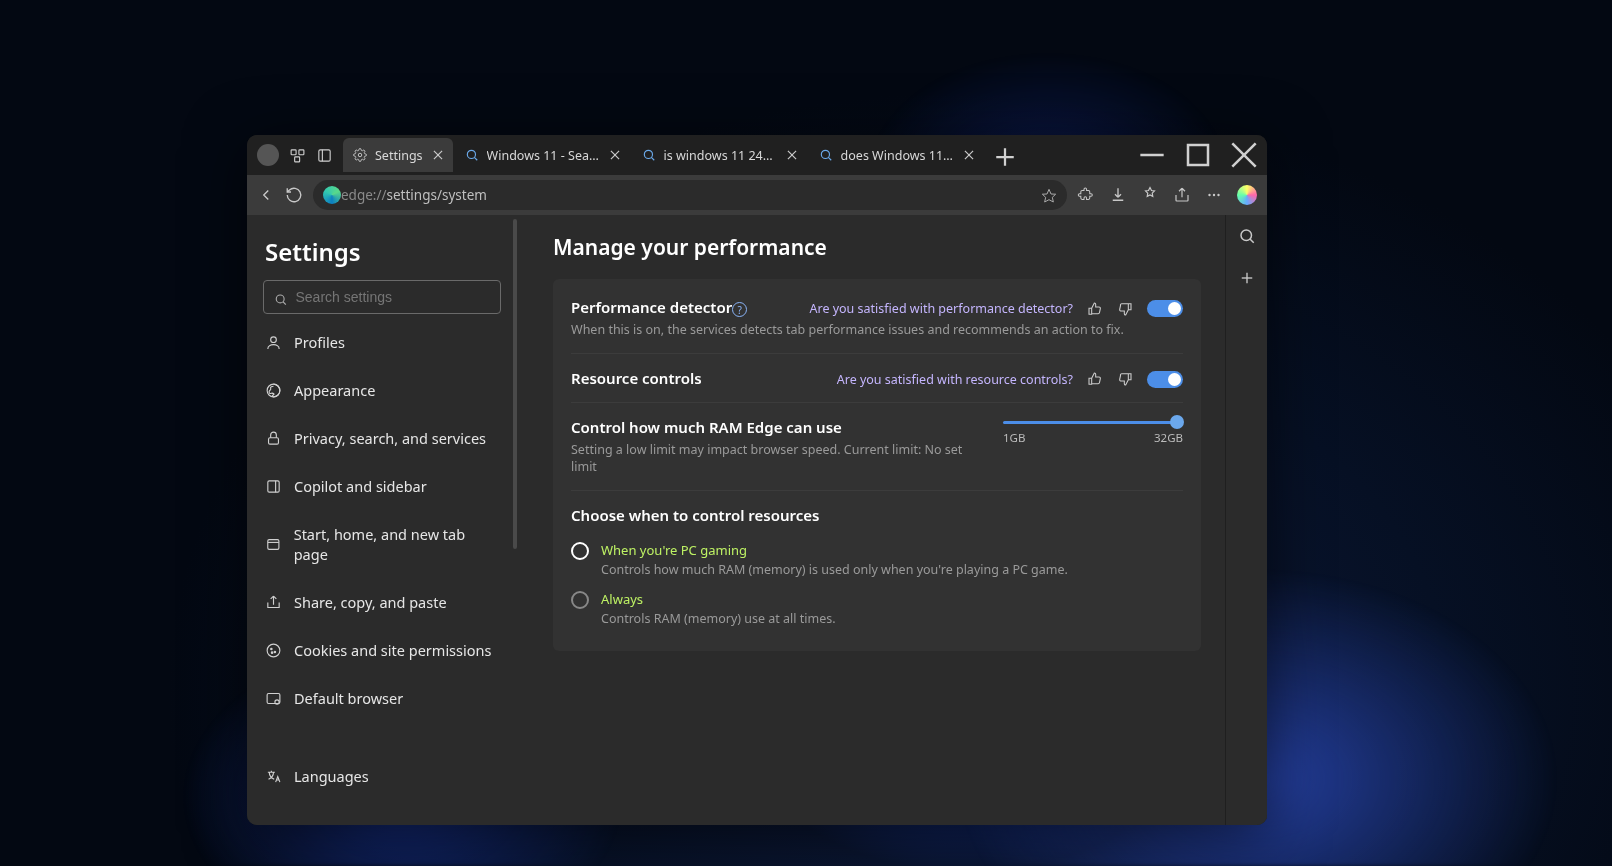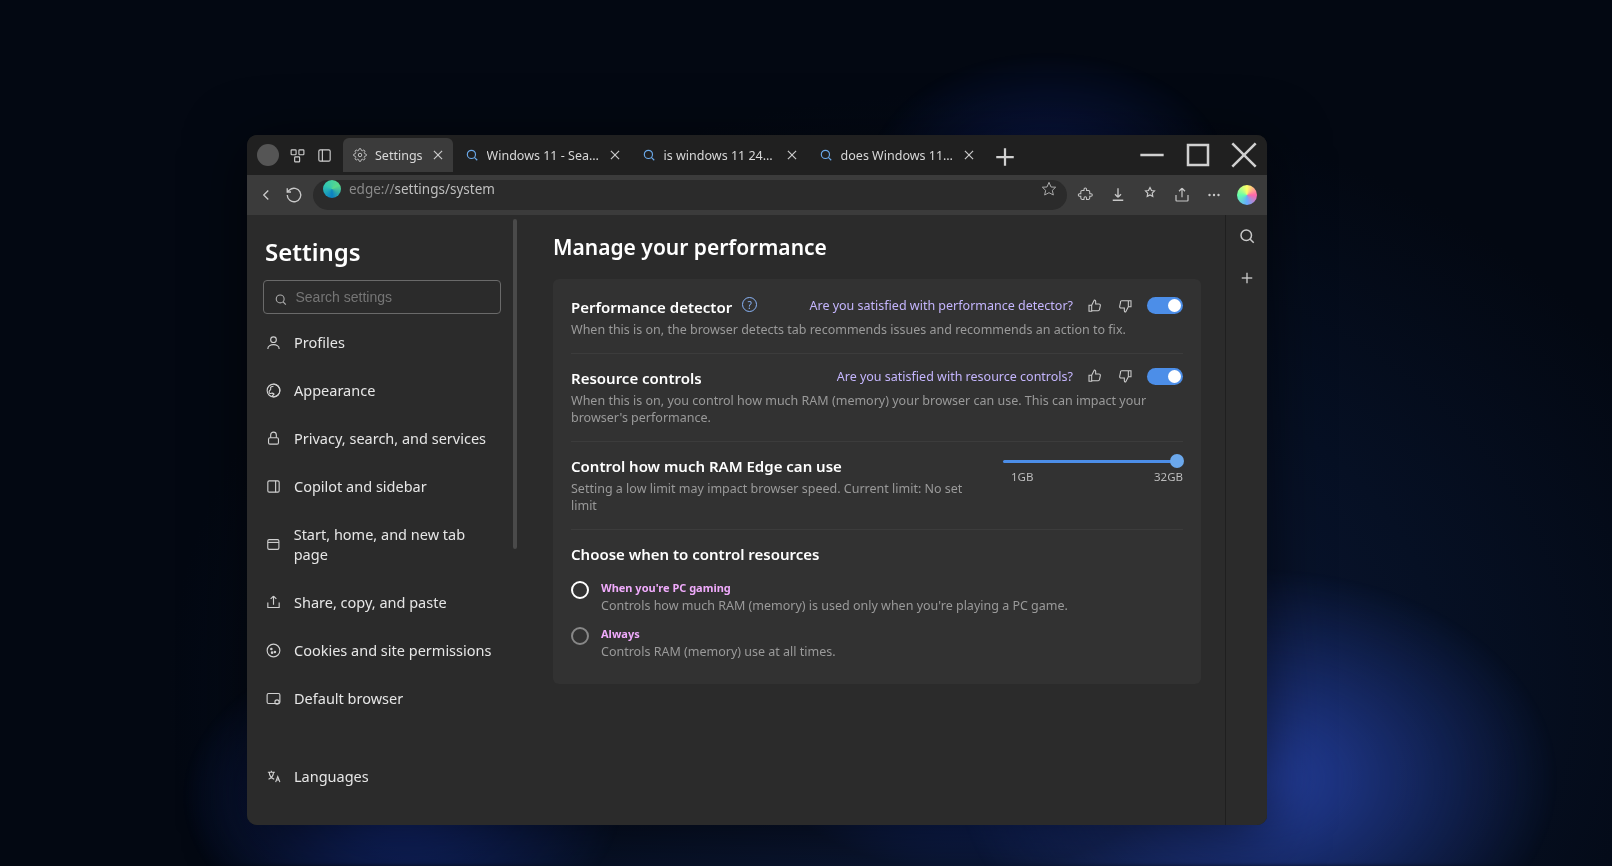--- a/index.html
+++ b/index.html
@@ -74,23 +74,22 @@
   background: #3b3b3b;
   display: flex; align-items: center;
   padding: 0 10px;
   gap: 10px;
 }
 .nav-icon { width: 18px; height: 18px; color: #c8c8c8; display: flex; align-items: center; justify-content: center; }
 .addrbar {
   flex: 1; height: 30px;
   background: #2b2b2b;
   border-radius: 15px;
-  display: flex; 
+  display: flex; align-items: center;
   padding: 0 10px;
-  gap: 8px;
 }
 .edge-logo {
   width: 18px; height: 18px; border-radius: 50%;
   background: conic-gradient(from 180deg, #0b7fc2, #32c8b0, #59d98a, #0b7fc2);
 }
 .url { font-size: 13.5px; color: #bfbfbf; }
 .url .scheme { color: #8a8a8a; }
 .addr-star { margin-left: auto; color: #aaa; width: 16px; height: 16px; }
 .tb-right { display: flex; gap: 14px; align-items: center; }
 .copilot {
@@ -138,21 +137,21 @@
 .main {
   flex: 1; padding: 18px 24px 0 36px;
   overflow: hidden; position: relative;
 }
 .main h1 { font-size: 21px; font-weight: 600; color: #fff; margin-bottom: 18px; }
 .card {
   background: #323232; border-radius: 6px;
   padding: 18px 18px 20px 18px;
   display: flex; flex-direction: column; gap: 14px;
 }
-.row { display: flex; align-items: flex-start; gap: 10px; }
+.row { display: flex; align-items: flex-end; }
 .row-title { font-size: 15px; font-weight: 600; color: #fff; }
 .info-icon { width: 15px; height: 15px; color: #8ab4f8; border: 1.3px solid #8ab4f8; border-radius: 50%; display: inline-flex; align-items: center; justify-content: center; font-size: 10px; }
 .feedback { margin-left: auto; display: flex; align-items: center; gap: 14px; font-size: 12.5px; color: #c4b5fd; }
 .thumb { width: 16px; height: 16px; color: #ccc; }
 .toggle {
   width: 36px; height: 17px; background: #4c8ee8; border-radius: 10px;
   position: relative;
 }
 .toggle::after {
   content: ""; position: absolute; right: 2px; top: 2px;
@@ -165,32 +164,32 @@
 .slider-row .left { flex: 1; }
 .slider-wrap { width: 180px; padding-top: 4px; }
 .slider-track {
   height: 3px; background: #4c8ee8; border-radius: 2px;
   position: relative;
 }
 .slider-track::after {
   content: ""; position: absolute; right: -1px; top: -5.5px;
   width: 14px; height: 14px; background: #6ba8ec; border-radius: 50%;
 }
-.slider-labels { display: flex; justify-content: space-between; font-size: 11.5px; color: #bbb; margin-top: 6px; margin-left: 8px; }
+.slider-labels { display: flex; justify-content: space-between; font-size: 11.5px; color: #bbb; margin-top: 6px; }
 .radio-opt {
   display: flex; gap: 12px; align-items: flex-start;
   padding: 4px 0;
 }
 .radio-btn {
   width: 18px; height: 18px; border: 2px solid #888; border-radius: 50%;
   flex-shrink: 0; margin-top: 1px;
 }
 .radio-btn.checked { border-color: #fff; position: relative; }
 .radio-btn.checked::after { content: ""; position: absolute; inset: 2px; background: transparent; border-radius: 50%; }
-.opt-title { font-size: 11px; font-weight: 700; color: #f0abfc; }
+.opt-title { font-size: 13px; font-weight: 400; color: #bef264; }
 .opt-desc { font-size: 12.5px; color: #9a9a9a; margin-top: 2px; }
 
 .rightrail {
   width: 42px; background: #2b2b2b;
   display: flex; flex-direction: column; align-items: center;
   padding-top: 12px; gap: 24px;
   border-left: 1px solid #1f1f1f;
 }
 .rr-icon { width: 18px; height: 18px; color: #c8c8c8; }
 .rr-spacer { flex: 1; }
@@ -453,38 +452,37 @@
               <span>Are you satisfied with performance detector?</span>
               <span class="thumb"><svg viewBox="0 0 24 24" fill="none" stroke="currentColor" stroke-width="1.6">
                     <path d="M7 11v9H3v-9h4zm0 0l4-8a2 2 0 0 1 2 2v4h5a2 2 0 0 1 2 2.3l-1.3 6a2 2 0 0 1-2 1.7H7"></path>
                   </svg></span>
               <span class="thumb"><svg viewBox="0 0 24 24" fill="none" stroke="currentColor" stroke-width="1.6">
                     <path d="M17 13V4h4v9h-4zm0 0l-4 8a2 2 0 0 1-2-2v-4H6a2 2 0 0 1-2-2.3l1.3-6A2 2 0 0 1 7.3 4H17"></path>
                   </svg></span>
               <div class="toggle"></div>
             </div>
           </div>
-          <div class="desc">When this is on, the browser detects tab recommends issues and recommends an action to fix.</div>
+          <div class="desc">When this is on, the services detects tab performance issues and recommends an action to fix.</div>
         </div>
 
         <div class="section">
           <div class="row">
             <span class="row-title">Resource controls</span>
             <div class="feedback">
               <span>Are you satisfied with resource controls?</span>
               <span class="thumb"><svg viewBox="0 0 24 24" fill="none" stroke="currentColor" stroke-width="1.6">
                     <path d="M7 11v9H3v-9h4zm0 0l4-8a2 2 0 0 1 2 2v4h5a2 2 0 0 1 2 2.3l-1.3 6a2 2 0 0 1-2 1.7H7"></path>
                   </svg></span>
               <span class="thumb"><svg viewBox="0 0 24 24" fill="none" stroke="currentColor" stroke-width="1.6">
                     <path d="M17 13V4h4v9h-4zm0 0l-4 8a2 2 0 0 1-2-2v-4H6a2 2 0 0 1-2-2.3l1.3-6A2 2 0 0 1 7.3 4H17"></path>
                   </svg></span>
               <div class="toggle"></div>
             </div>
           </div>
-          <div class="desc">When this is on, you control how much RAM (memory) your browser can use. This can impact your browser's performance.</div>
         </div>
 
         <div class="section">
           <div class="slider-row">
             <div class="left">
               <div class="row-title">Control how much RAM Edge can use</div>
               <div class="desc" style="margin-top:4px">Setting a low limit may impact browser speed. Current limit: No set limit</div>
             </div>
             <div class="slider-wrap">
               <div class="slider-track"></div>

